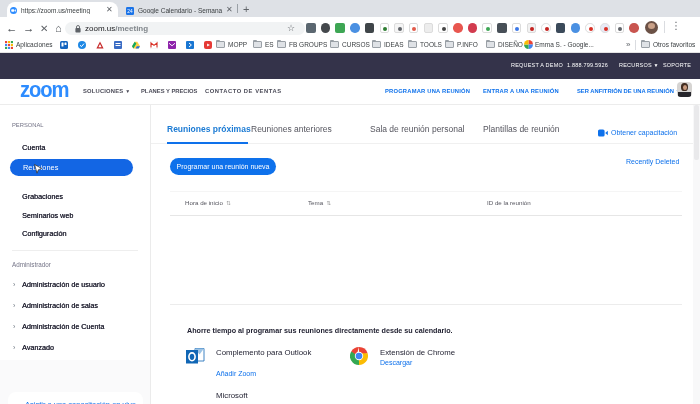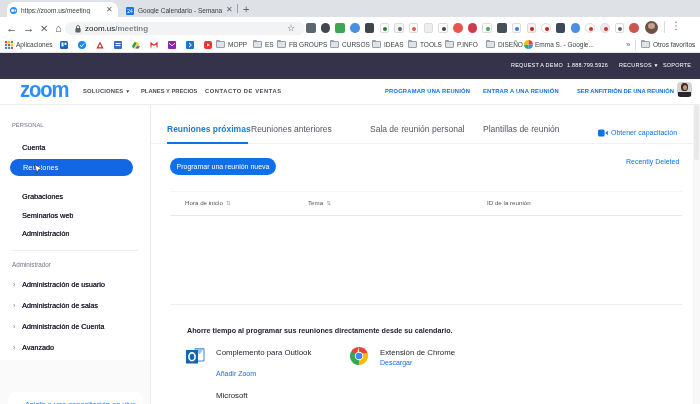--- a/index.html
+++ b/index.html
@@ -176,21 +176,21 @@
     <div class="abs" style="left:1px;top:9.5px;width:13px;height:6px;background:#26262c;"></div>
   </div>
 
   
   <div class="abs" style="left:150px;top:105px;width:1px;height:299px;background:#ebebeb;"></div>
   <div class="slabel" style="top:122px;">PERSONAL</div>
   <div class="sitem" style="top:143px;">Cuenta</div>
   <div class="abs" style="left:10px;top:158.5px;width:123px;height:17.5px;background:#1366e4;border-radius:8.5px;color:#fff;font-size:7.4px;line-height:17.5px;padding-left:13px;">Reuniones</div>
   <div class="sitem" style="top:186px;margin-top:25px;">Seminarios web</div>
   <div class="sitem" style="top:192px;">Grabaciones</div>
-  <div class="sitem" style="top:229px;">Administración</div>
+  <div class="sitem" style="top:229px;">Configuración</div>
   <div class="abs" style="left:12px;top:250px;width:126px;border-top:1px solid #eee;"></div>
   <div class="slabel" style="top:260.5px;font-size:6.3px;">Administrador</div>
   <div class="chev" style="top:281px;">›</div>
   <div class="sitem" style="top:280px;">Administración de usuario</div>
   <div class="chev" style="top:302px;">›</div>
   <div class="sitem" style="top:301px;">Administración de salas</div>
   <div class="chev" style="top:323px;">›</div>
   <div class="sitem" style="top:322px;">Administración de Cuenta</div>
   <div class="chev" style="top:344px;">›</div>
   <div class="sitem" style="top:343px;">Avanzado</div>

